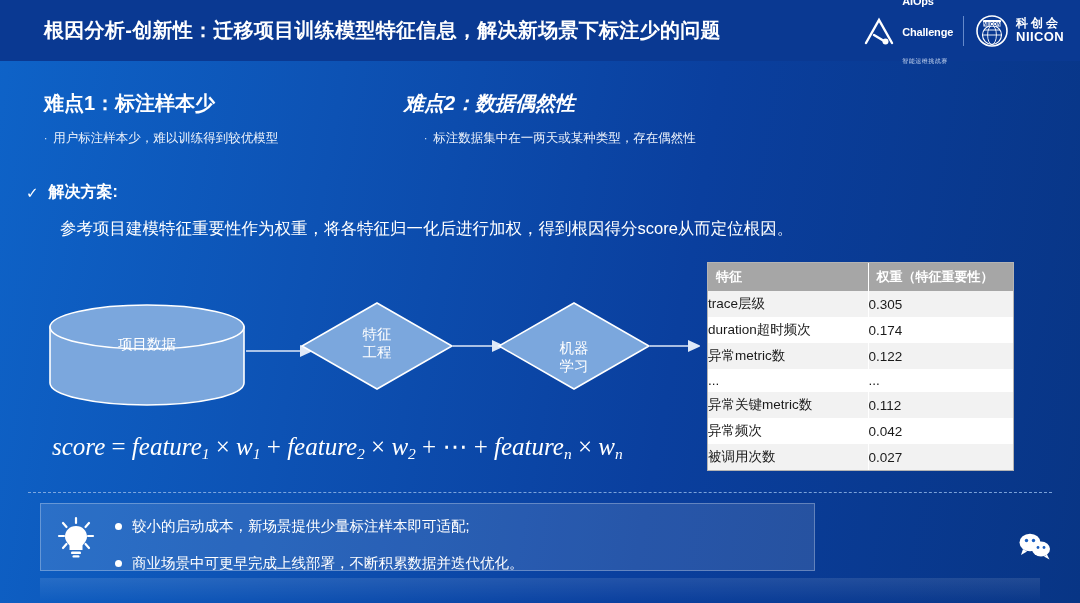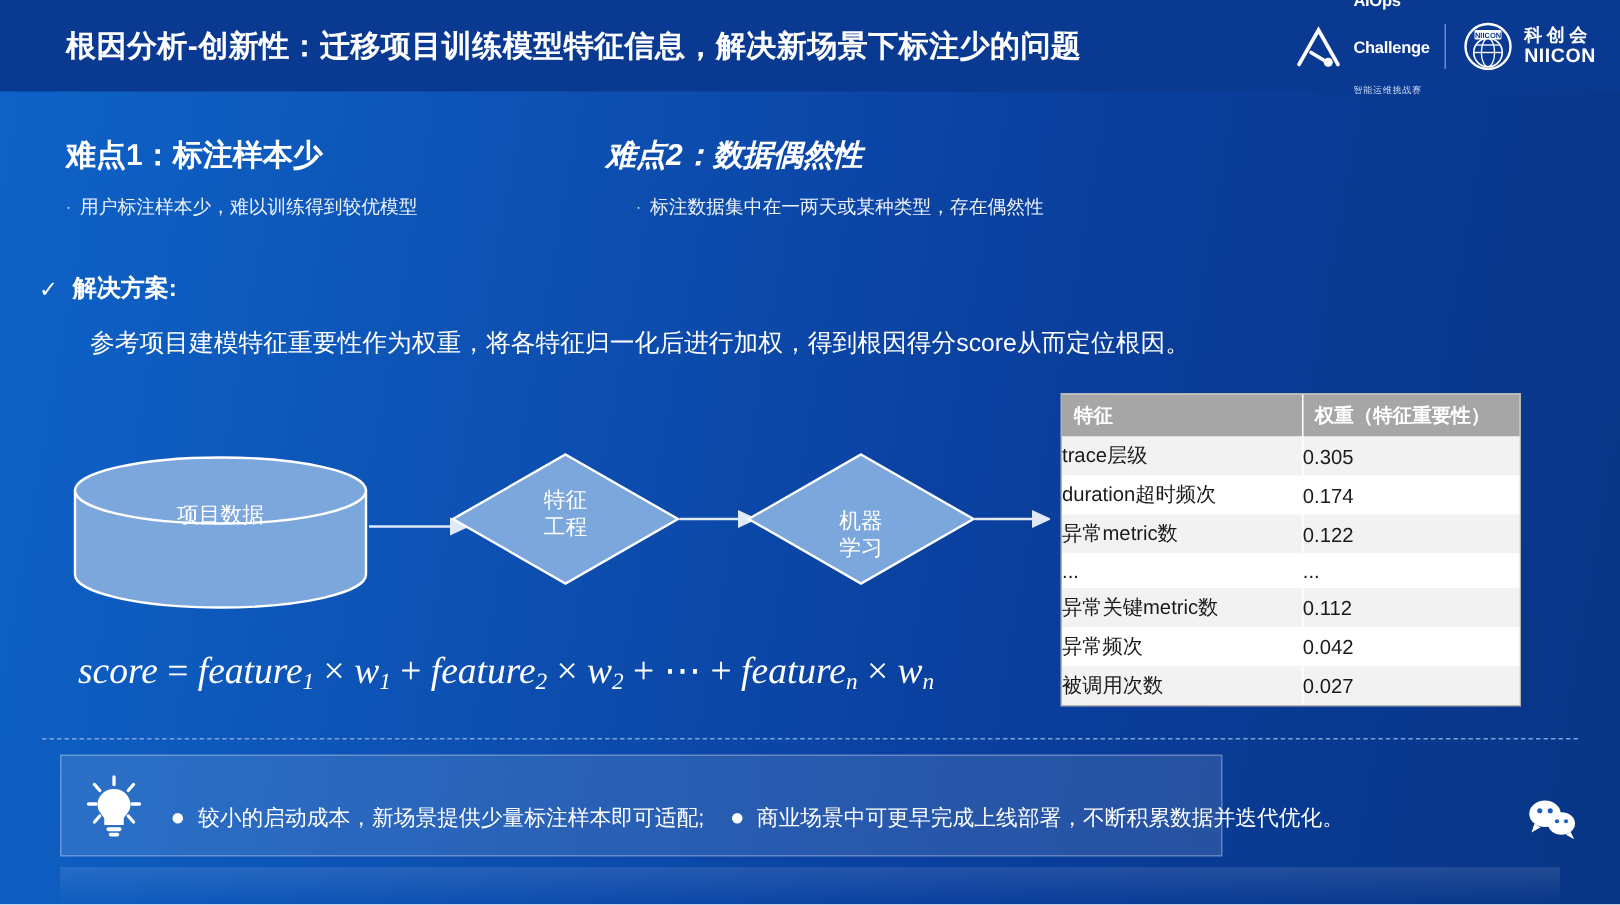--- a/index.html
+++ b/index.html
@@ -173,21 +173,21 @@
     left: 40px; top: 503px;
     width: 775px; height: 68px;
     background: rgba(255,255,255,0.12);
     border: 1px solid rgba(255,255,255,0.28);
     display: flex;
     align-items: center;
     gap: 18px;
     padding-left: 14px;
   }
   #bulb-icon { width: 42px; height: 44px; flex: 0 0 42px; }
-  #callout-list { list-style: none; display: flex; flex-direction: row; gap: 18px; margin-top: 16px; }
+  #callout-list { list-style: none; display: flex; flex-direction: column; gap: 18px; margin-top: 16px; }
   #callout-list li {
     color: #ffffff;
     font-size: 14.5px;
     display: flex;
     align-items: center;
     gap: 10px;
     white-space: nowrap;
   }
   .li-dot {
     width: 7px; height: 7px; border-radius: 50%;

